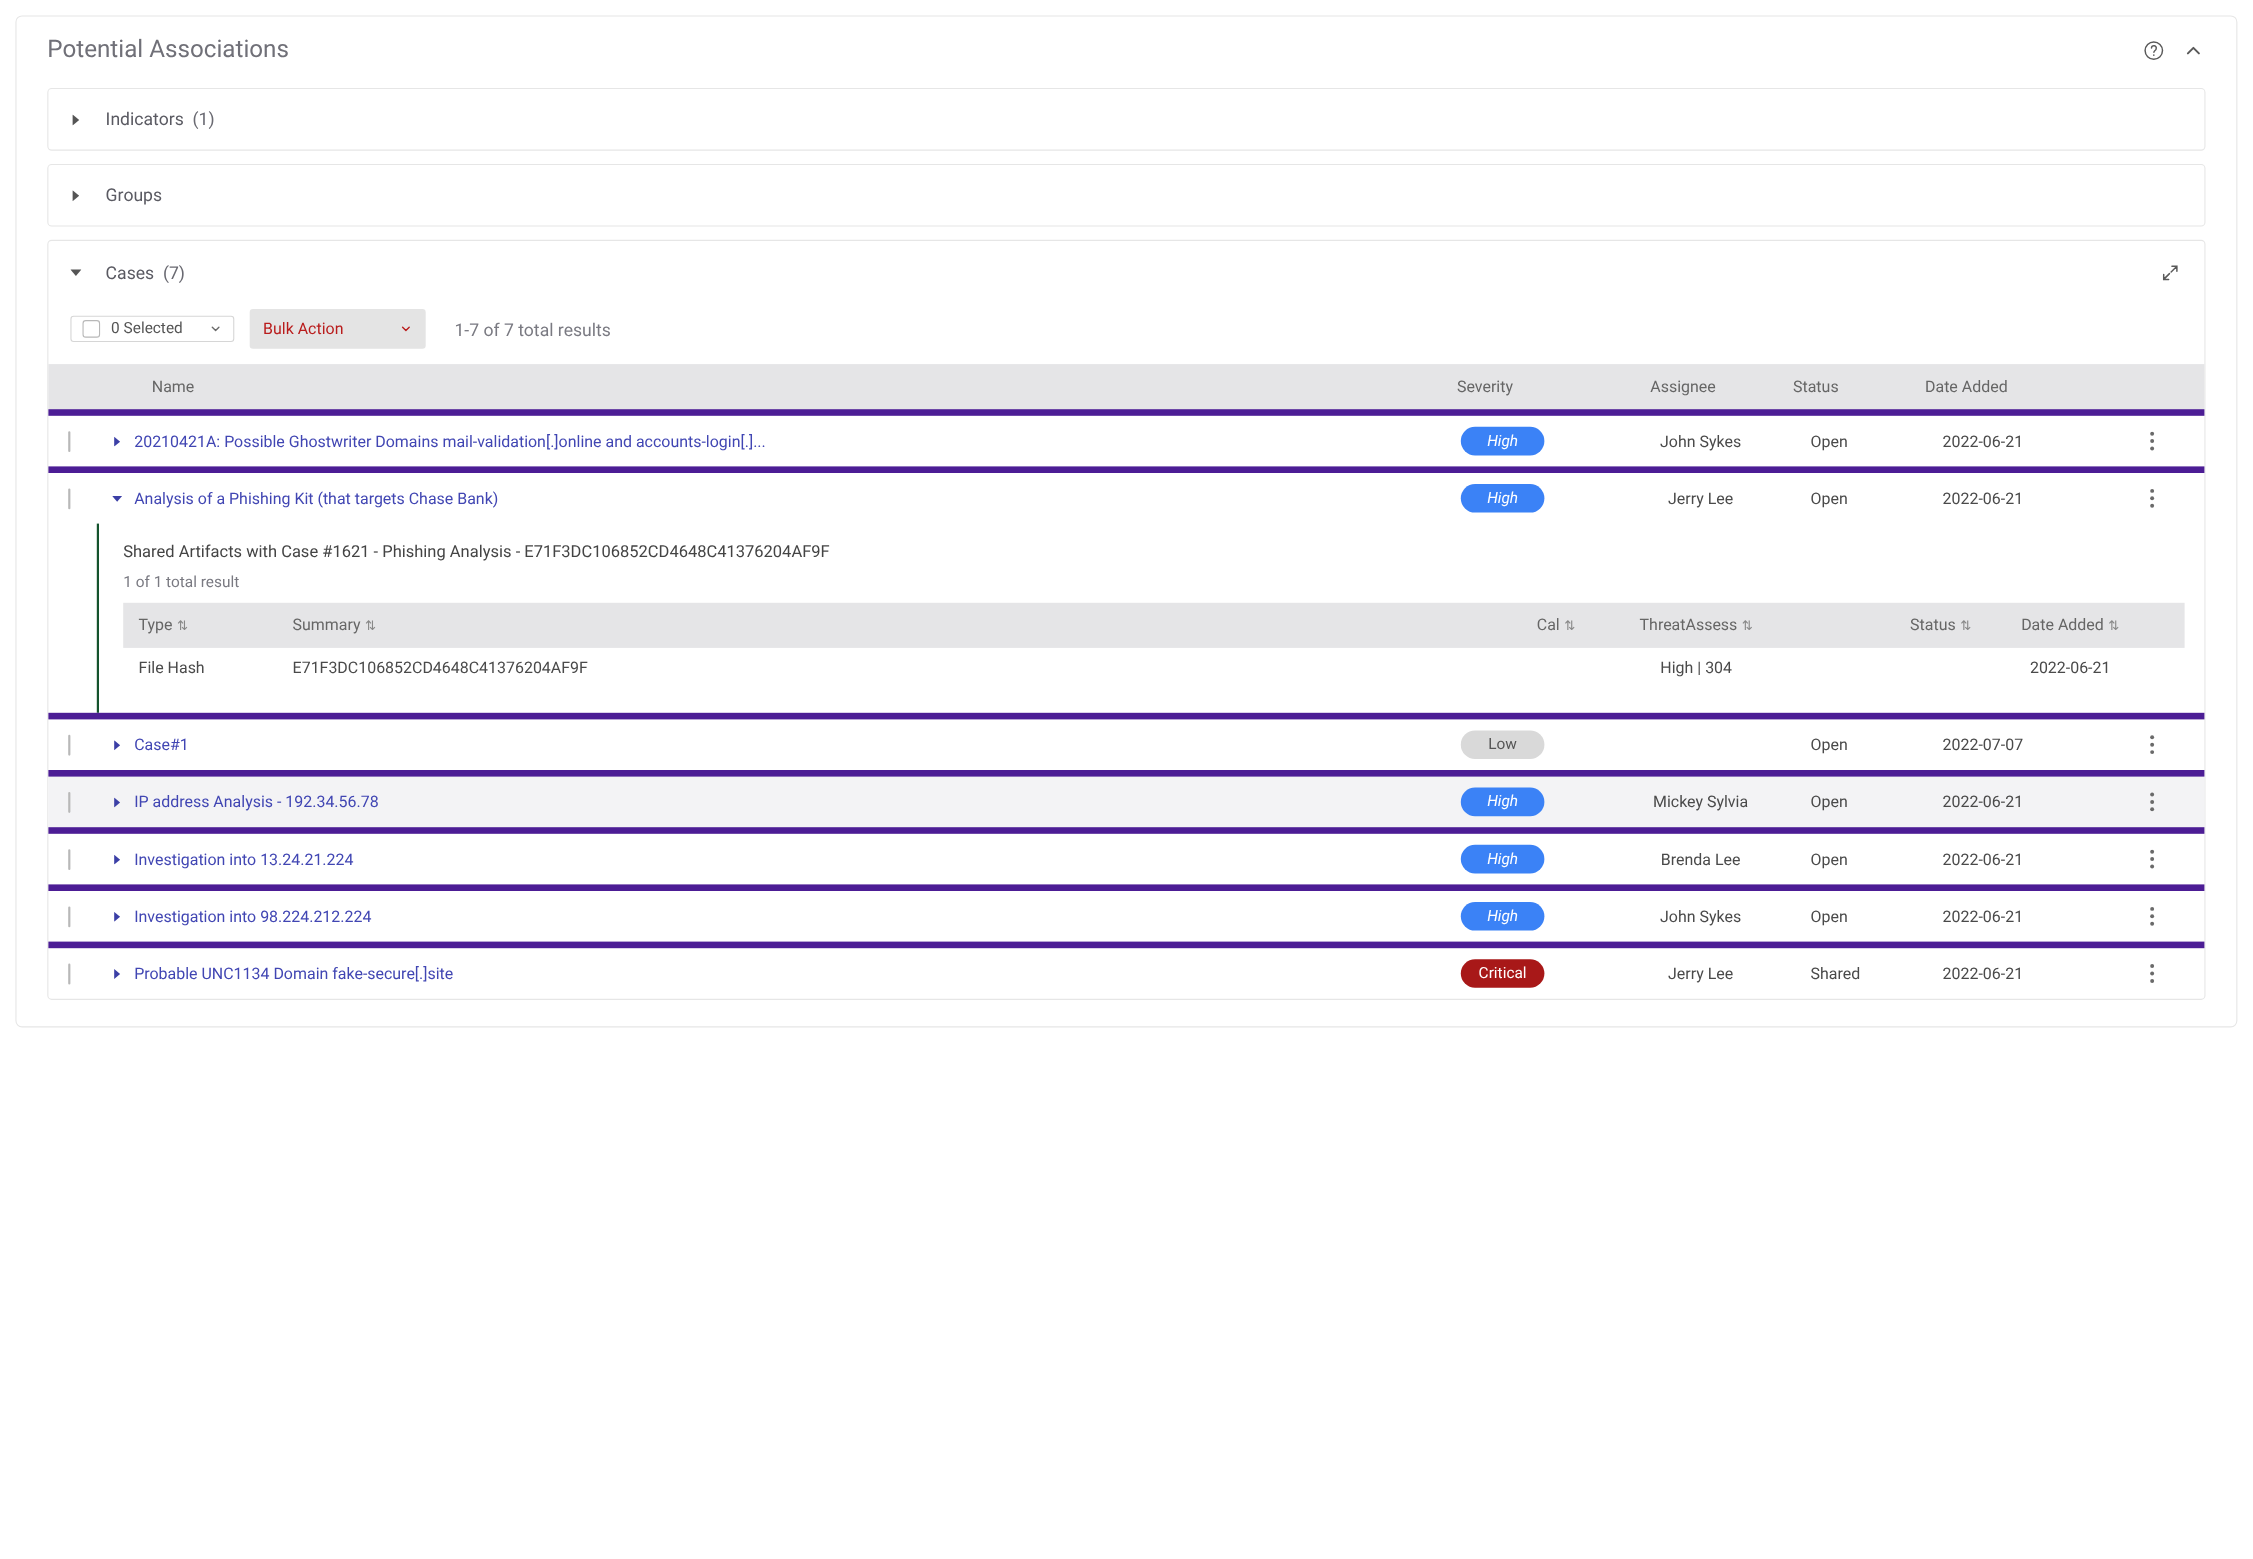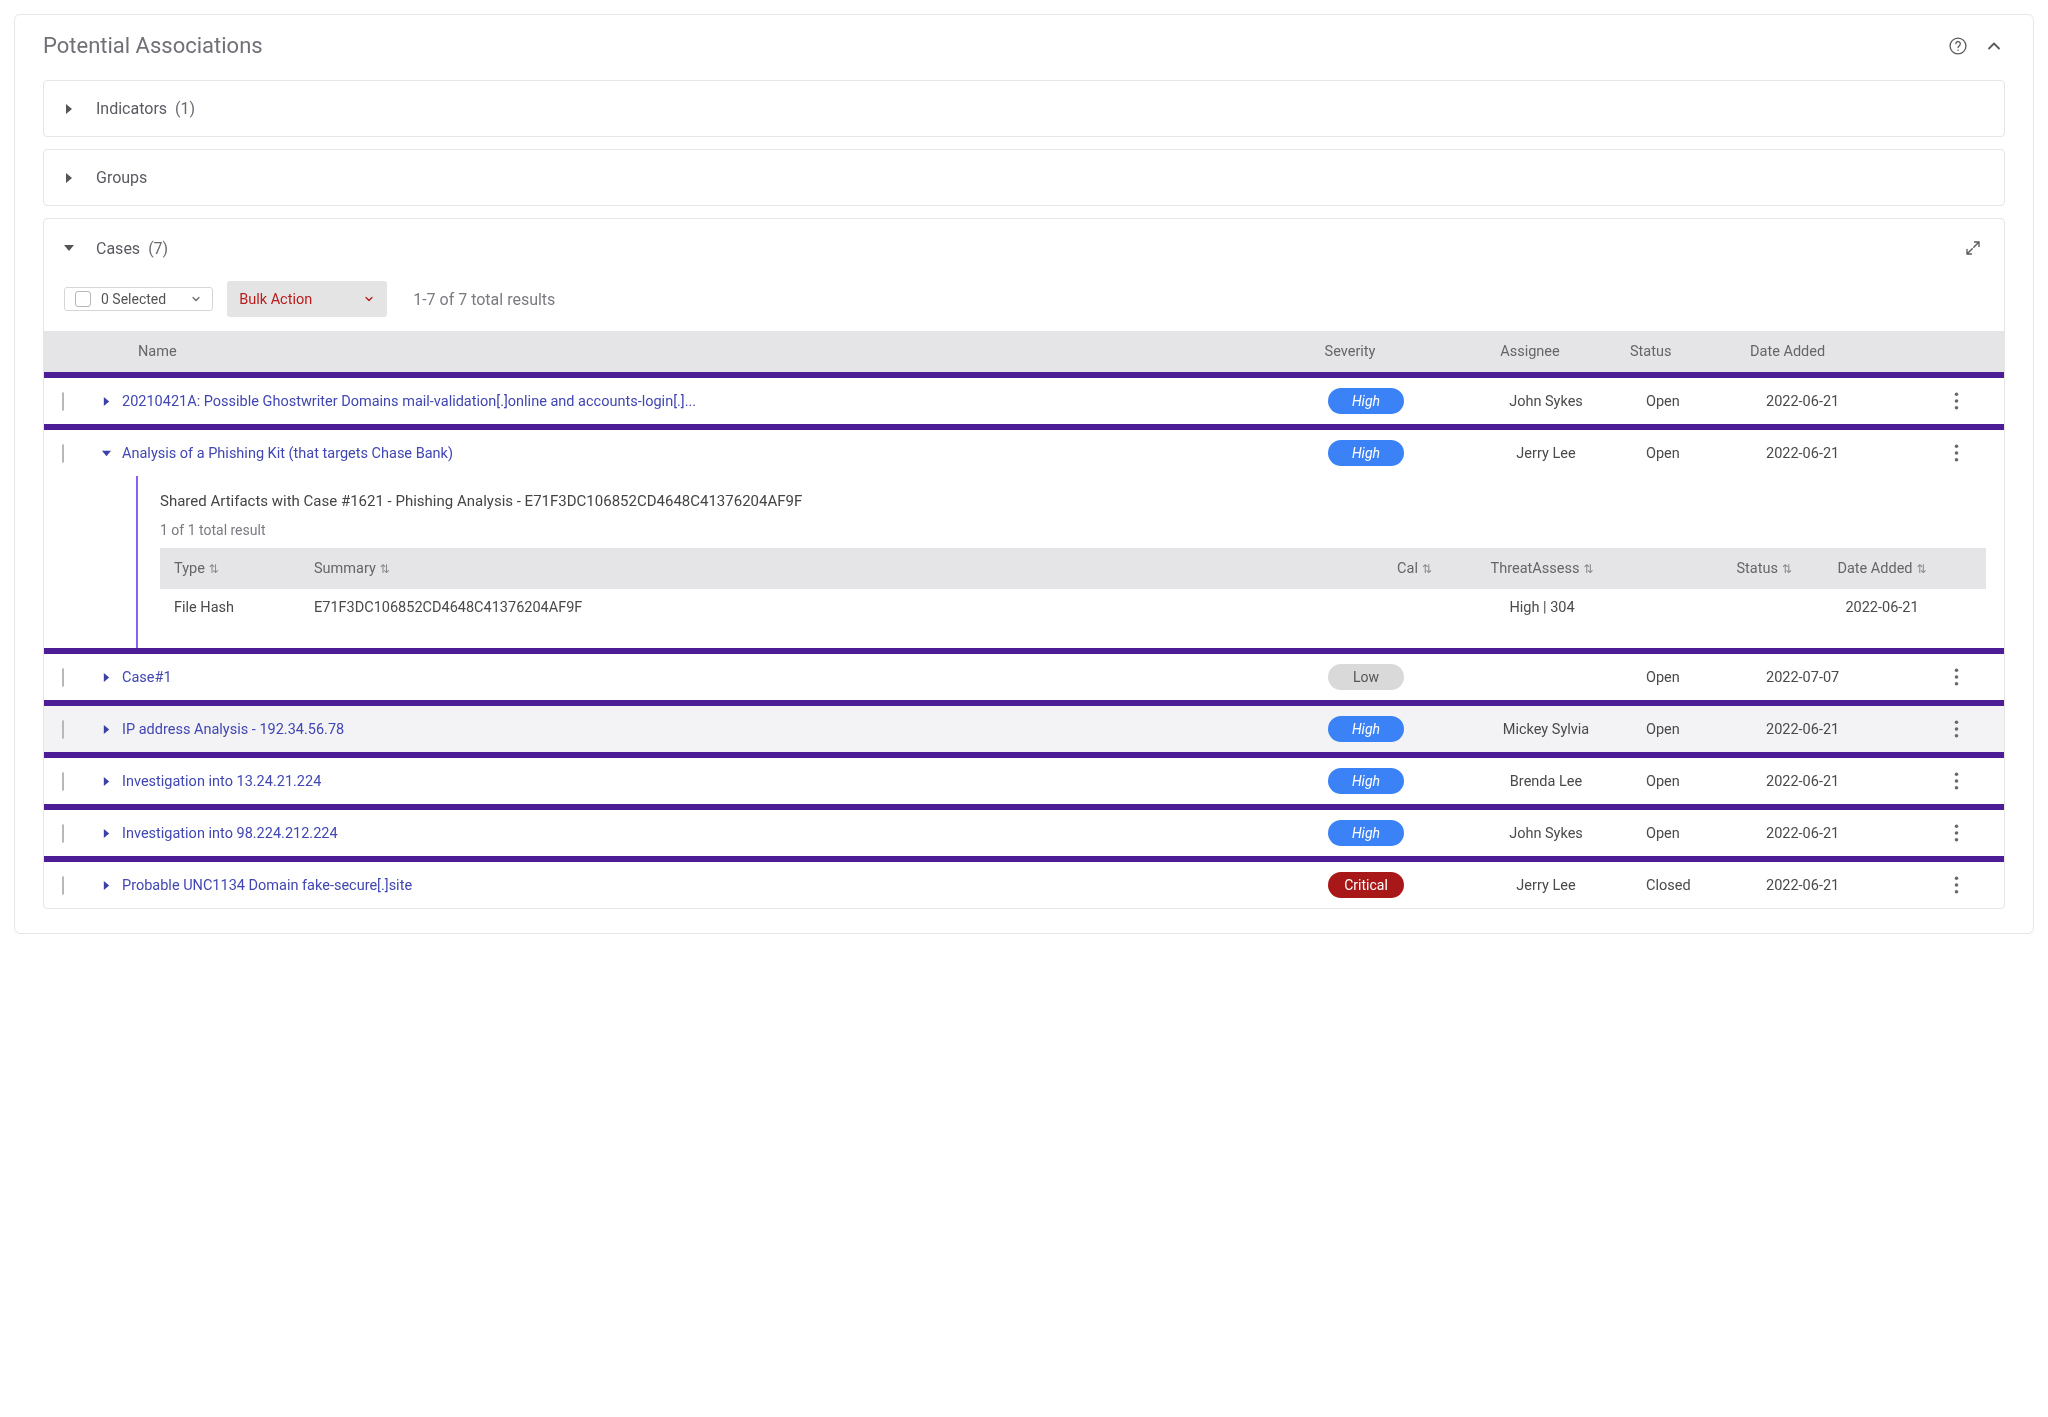--- a/index.html
+++ b/index.html
@@ -34,21 +34,21 @@
   .link { color:#4146b3; text-decoration:none; cursor:pointer; white-space:nowrap; overflow:hidden; text-overflow:ellipsis; }
   .sev { display:inline-flex; align-items:center; justify-content:center; border-radius:999px; color:#fff; font-size:14px; width:76px; height:26px; }
   .sev.high { background:#3b82f6;font-style:italic; }
   .sev.low { background:#d9d9d9; color:#555; }
   .sev.critical { background:#a81818; }
   .col-assignee { text-align:center; }
   .col-status { }
   .col-date { }
   .kebab { display:flex; align-items:center; justify-content:center; cursor:pointer; color:#6a6a6a; }
 
-  .sub { display:block; margin:0 18px 0 92px; border-left:2px solid #8b5cf6; padding:16px 0 22px 22px; }
+  .sub { display:block; margin:0 18px 0 44px; border-left:2px solid #14532d; padding:16px 0 22px 22px; }
   .sub-title { color:#444; font-size:15px; margin-bottom:12px; }
   .sub-results { color:#7a7a82; font-size:14px; margin:6px 0 10px 0; }
   .sub-thead { display:grid; grid-template-columns: 140px 1fr 120px 220px 140px 180px; align-items:center; background:#e5e5e7; color:#666; padding:12px 14px; font-size:14.5px; }
   .sub-row { display:grid; grid-template-columns: 140px 1fr 120px 220px 140px 180px; align-items:center; padding:10px 14px; font-size:14.5px; }
   .sort { margin-left:4px; color:#888; font-size:12px; }
   .hcell { display:flex; align-items:center; }
   .hcell.center { justify-content:center; }
   .center { text-align:center; }
   .row-alt { background:#f3f3f5; }
   .col-sev-cell { text-align:center; }
@@ -295,21 +295,21 @@
         <div class="row">
     <span><span class="cb"></span></span>
     <span class="rcaret">
             <svg width="9" height="9" viewBox="0 0 10 10" fill="currentColor">
               <path d="M2 0l6 5-6 5z"></path>
             </svg>
           </span>
     <a class="link">Probable UNC1134 Domain fake-secure[.]site</a>
     <span class="col-sev-cell"><span class="sev critical">Critical</span></span>
     <span class="col-assignee">Jerry Lee</span>
-    <span class="col-status">Closed</span>
+    <span class="col-status">Shared</span>
     <span class="col-date">2022-06-21</span>
     <span class="kebab">
             <svg width="5" height="18" viewBox="0 0 4 16" fill="currentColor">
               <circle cx="2" cy="2" r="1.6"></circle>
               <circle cx="2" cy="8" r="1.6"></circle>
               <circle cx="2" cy="14" r="1.6"></circle>
             </svg>
           </span>
   </div>
       </div>

